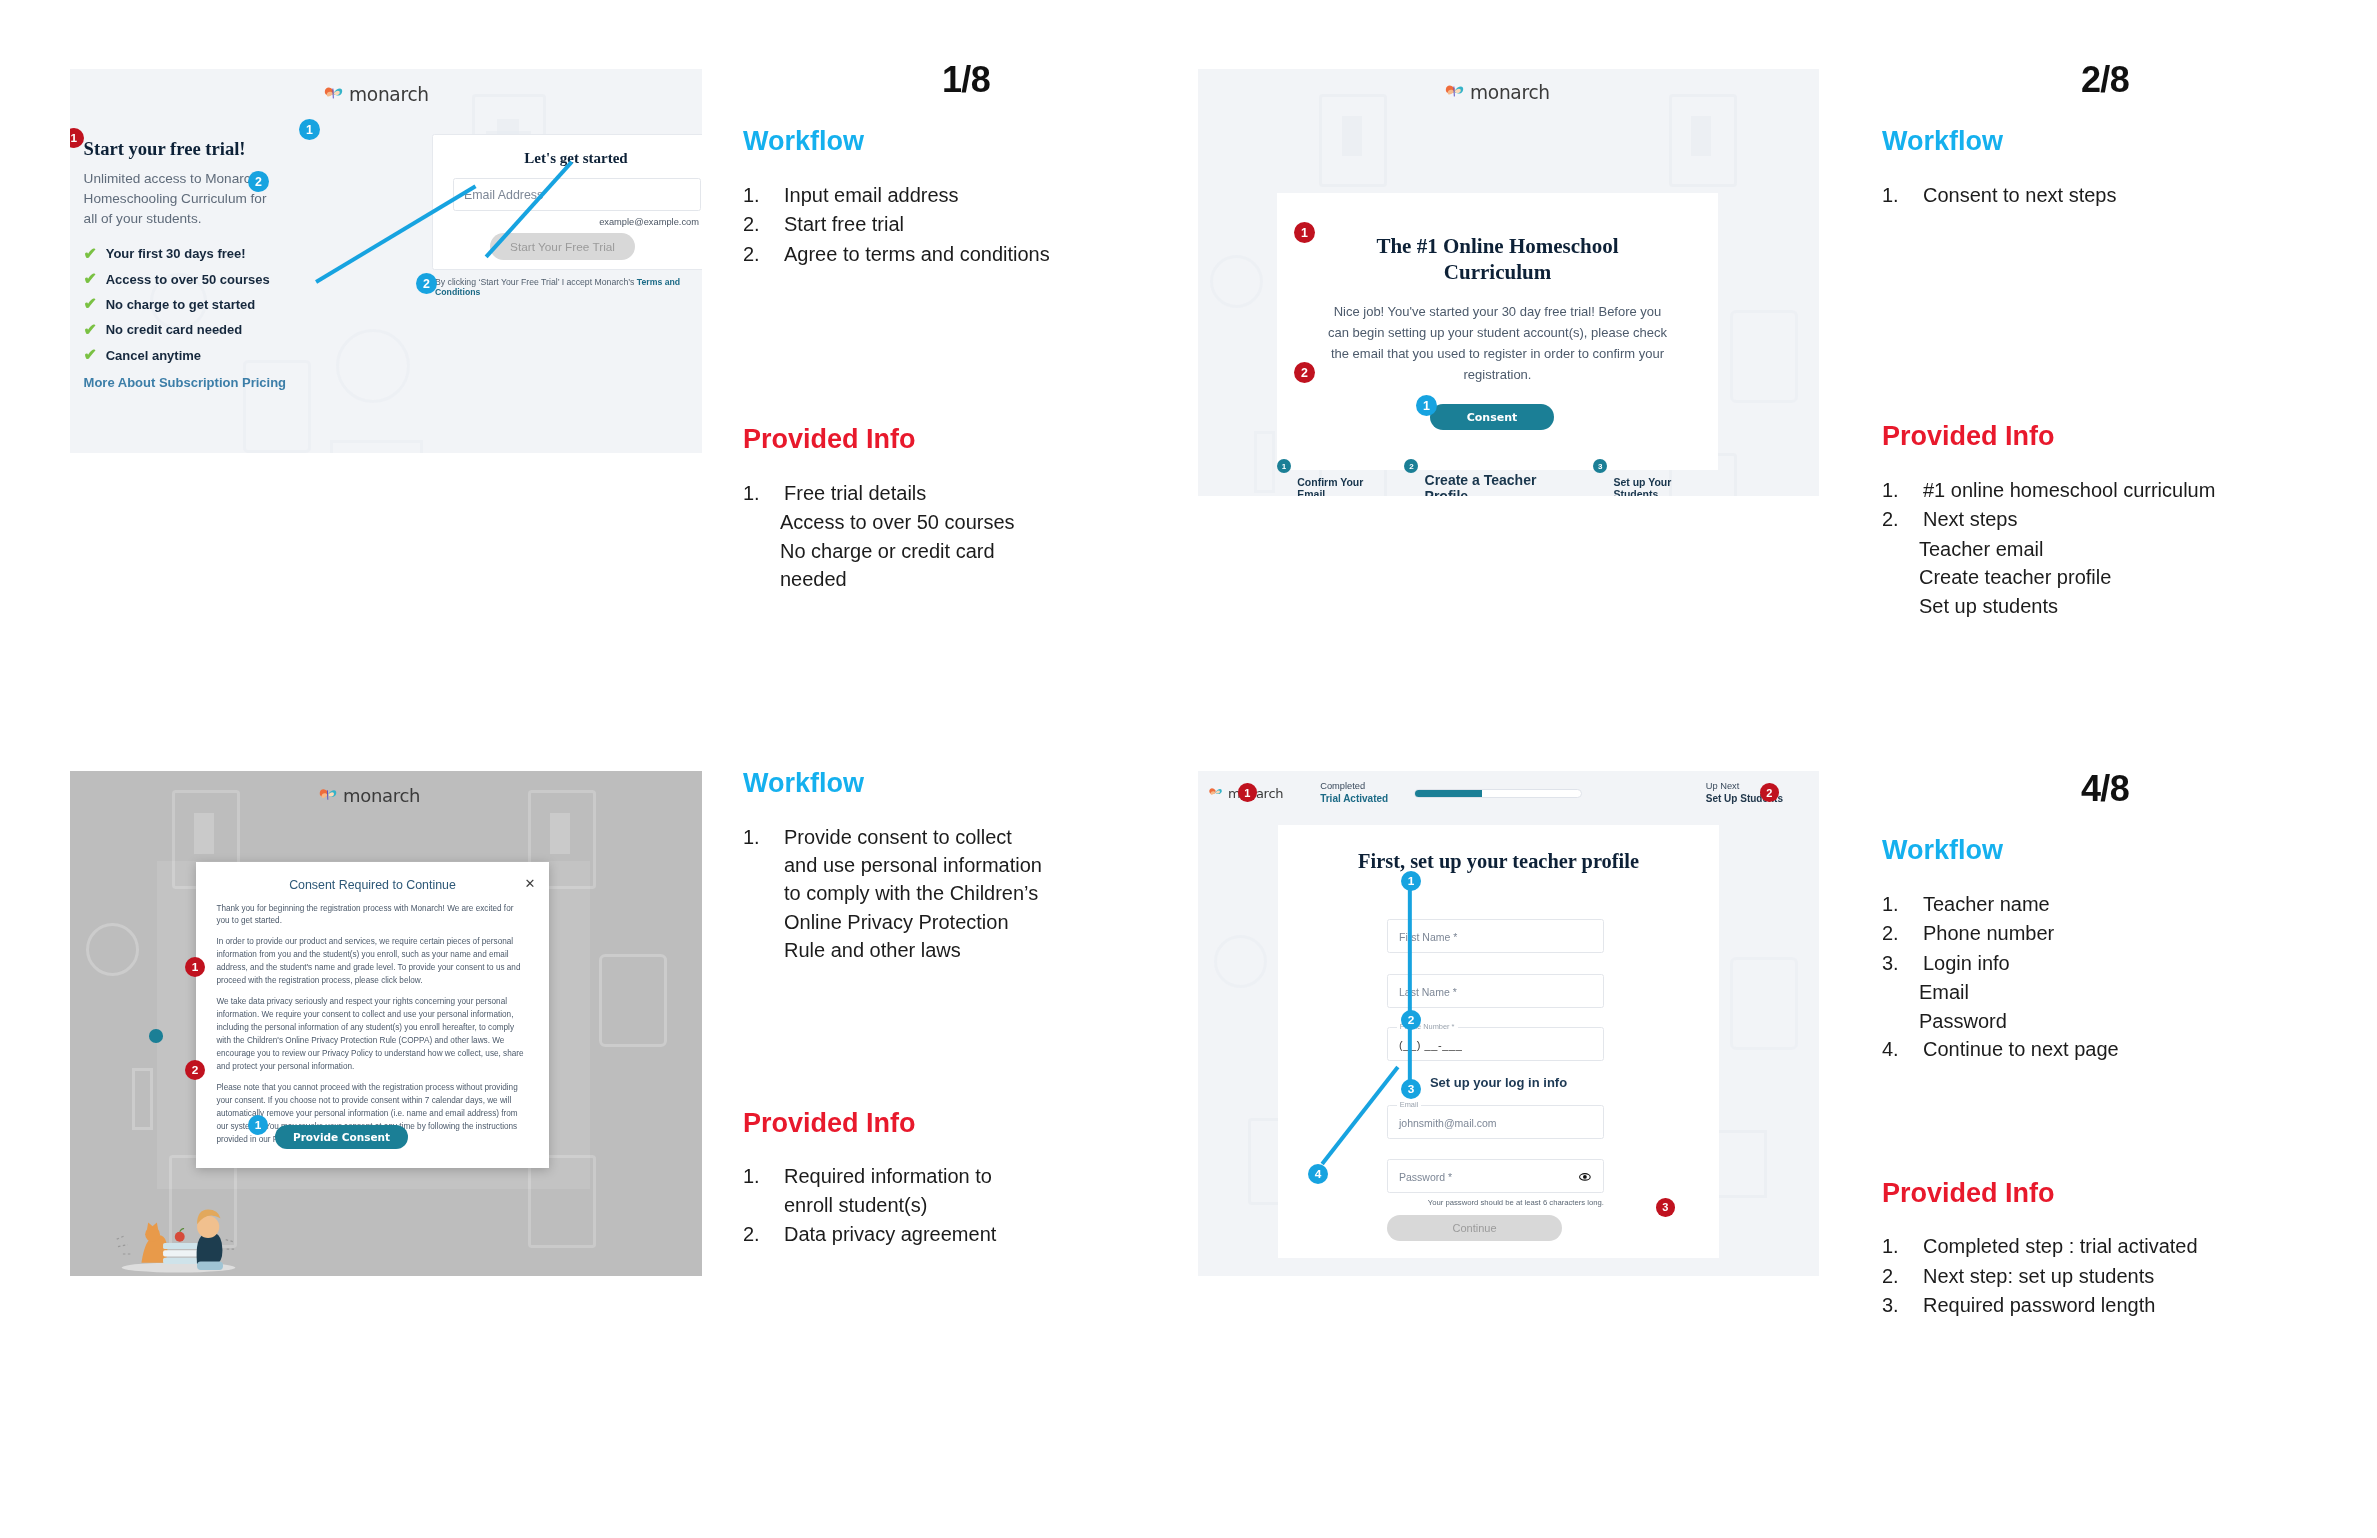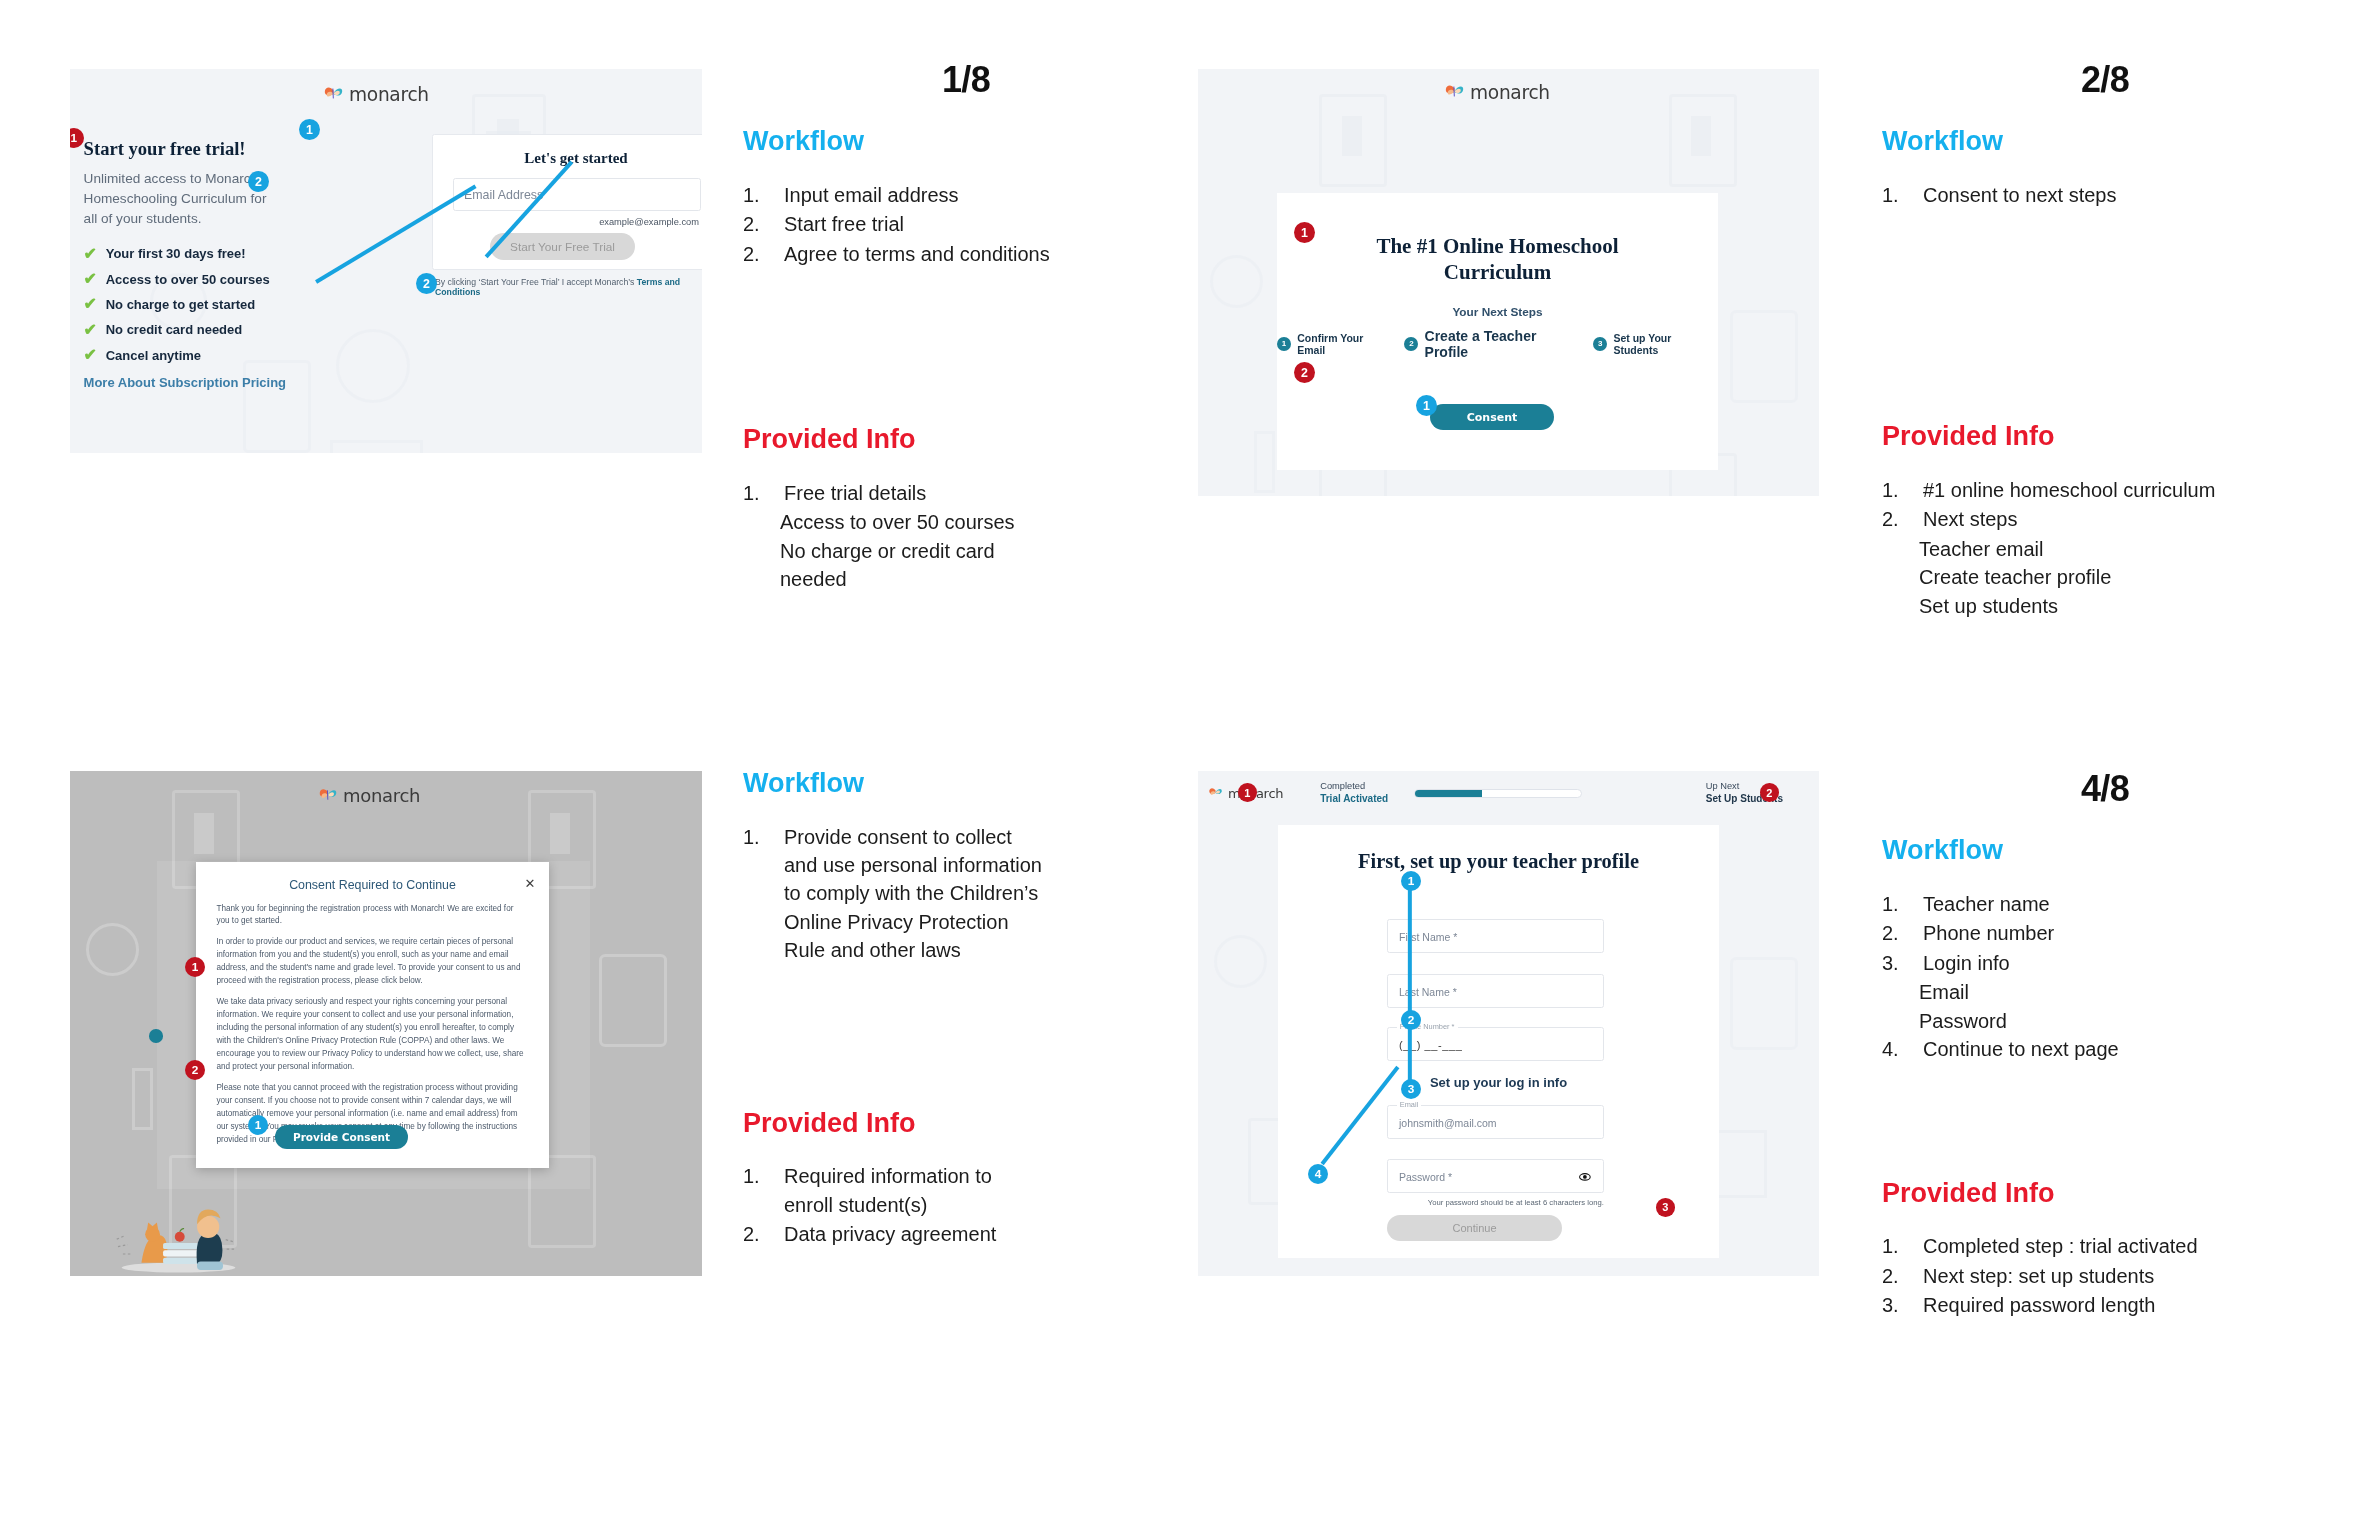--- a/index.html
+++ b/index.html
@@ -89,21 +89,21 @@
   .panel-white { background: #fff; }
   .s2-h1 { font-family: "Liberation Serif", serif; font-weight: 700; color: #0d2137; text-align: center; }
   .s2-p { color: #4c5a6b; text-align: center; }
   .nx-title { color: #31506b; text-align: center; font-weight: 600; }
   .nx-row { display: flex; align-items: center; justify-content: center; gap: 6.2px; }
   .nx-dot {
     background: #1b7f96; color: #fff; border-radius: 50%;
     display: flex; align-items: center; justify-content: center;
     font-weight: 700; font-size: 8px;
   }
-  .nx-lbl { color: #18354c; font-weight: 700; }
+  .nx-lbl { color: #18354c; font-weight: 700; margin-top: 44px; }
 
   
   .modal { background: #fff; box-shadow: 0 1.9px 10px rgba(0,0,0,.22); }
   .modal-title { text-align: center; color: #2d5877; font-weight: 400; }
   .modal-p { color: #4c5a6b; }
   .xbtn { position: absolute; color: #3f3f3f; font-weight: 400; }
 
   
   .topbar { display: flex; align-items: center; }
   .stepsmall { font-size: 9.3px; color: #3a4a5c; line-height: 1.25; }
@@ -247,20 +247,21 @@
             <path d="M17 17 C12 22 6 24 6 19 C6 14 13 12 17 17 Z" fill="#f6b98a"></path>
             <path d="M17 17 C21 11 28 11 27 16 C26 20 20 21 17 17 Z" fill="#fcd9b9"></path>
             <path d="M16 9 L16.7 25" stroke="#5a4fc4" stroke-width="1.6" fill="none"></path>
           </svg>
         </span>
         <span class="brand" style="font-size:18.6px;">monarch</span>
       </div>
 
       <div class="panel-white" style="position:absolute;left:79px;top:124px;width:441px;height:277px;">
         <div class="s2-h1" style="font-size:21px;line-height:1.22;margin:41px 68px 0;">The #1 Online Homeschool Curriculum</div>
+        <div class="s2-p" style="font-size:13px;line-height:1.62;margin:16px 50px 0;">Nice job! You've started your 30 day free trial! Before you can begin setting up your student account(s), please check the email that you used to register in order to confirm your registration.</div>
         <div class="nx-title" style="font-size:11.8px;margin-top:20px;">Your Next Steps</div>
         <div class="nx-row" style="margin-top:8.7px;">
           <span class="nx-dot" style="width:14.2px;height:14.2px;">1</span>
           <span class="nx-lbl" style="font-size:10.5px;">Confirm Your Email</span>
           <span class="nx-dot" style="width:14.2px;height:14.2px;margin-left:5px;">2</span>
           <span class="nx-lbl" style="font-size:14px;">Create a Teacher Profile</span>
           <span class="nx-dot" style="width:14.2px;height:14.2px;margin-left:5px;">3</span>
           <span class="nx-lbl" style="font-size:10.5px;">Set up Your Students</span>
         </div>
         <div class="btn-teal" style="position:absolute;left:153px;top:211px;width:124px;height:26px;font-size:11px;">Consent</div>

